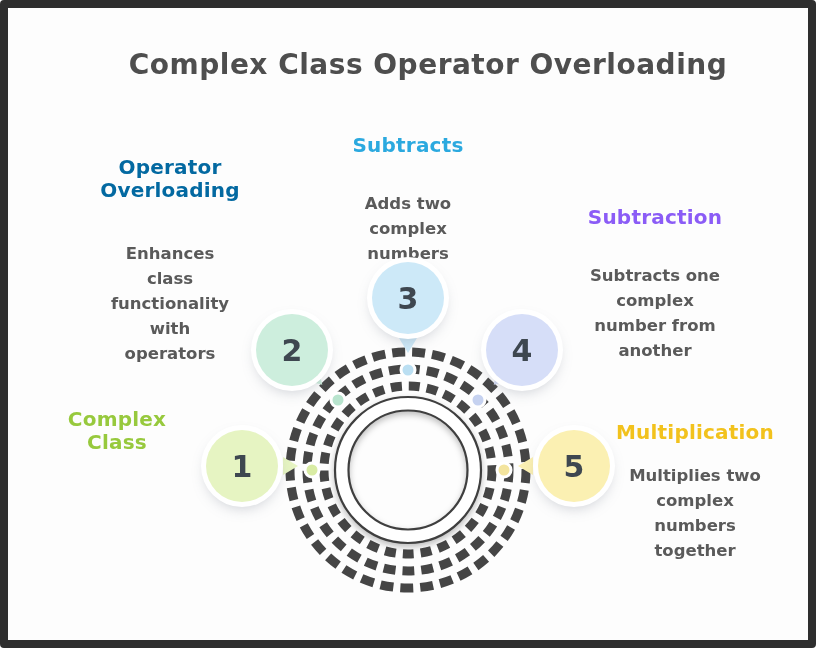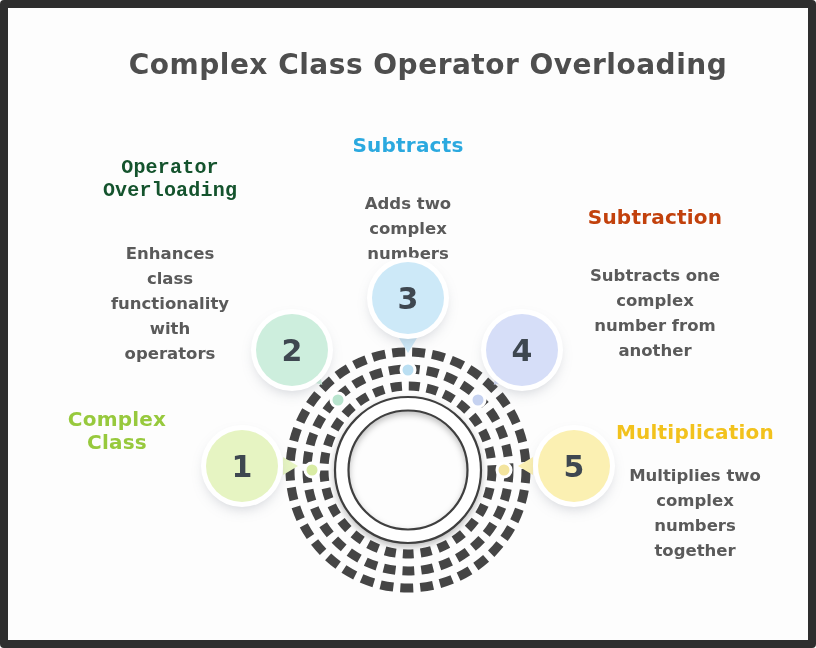--- a/index.html
+++ b/index.html
@@ -101,34 +101,34 @@
   <div class="tail tail-down rot-cw" style="left: 490px; top: 372px; border-top-color: rgb(214, 222, 248);"></div>
 
   <div class="bubble bubble5" style="background-color: rgb(251, 240, 178);">
     <span class="num">5</span>
   </div>
   <div class="tail tail-left" style="left: 518px; top: 457px; border-right-color: rgb(251, 240, 178);"></div>
 
   <div class="heading h-sec1" style="color: rgb(151, 201, 61);">Complex
 Class</div>
 
-  <div class="heading h-sec2" style="color: #14532d; font-family: Liberation Mono, monospace;">Operator
+  <div class="heading h-sec2" style="color: #0369a1;">Operator
 Overloading</div>
   <div class="body-text b-sec2">Enhances
 class
 functionality
 with
 operators</div>
 
   <div class="heading h-sec3" style="color: rgb(43, 169, 223);">Subtracts</div>
   <div class="body-text b-sec3">Adds two
 complex
 numbers</div>
 
-  <div class="heading h-sec4" style="color: #c2410c; text-align: center;">Subtraction</div>
+  <div class="heading h-sec4" style="color: #8b5cf6; text-align: center;">Subtraction</div>
   <div class="body-text b-sec4">Subtracts one
 complex
 number from
 another</div>
 
   <div class="heading h-sec5" style="color: rgb(242, 194, 29);">Multiplication</div>
   <div class="body-text b-sec5">Multiplies two
 complex
 numbers
 together</div>

